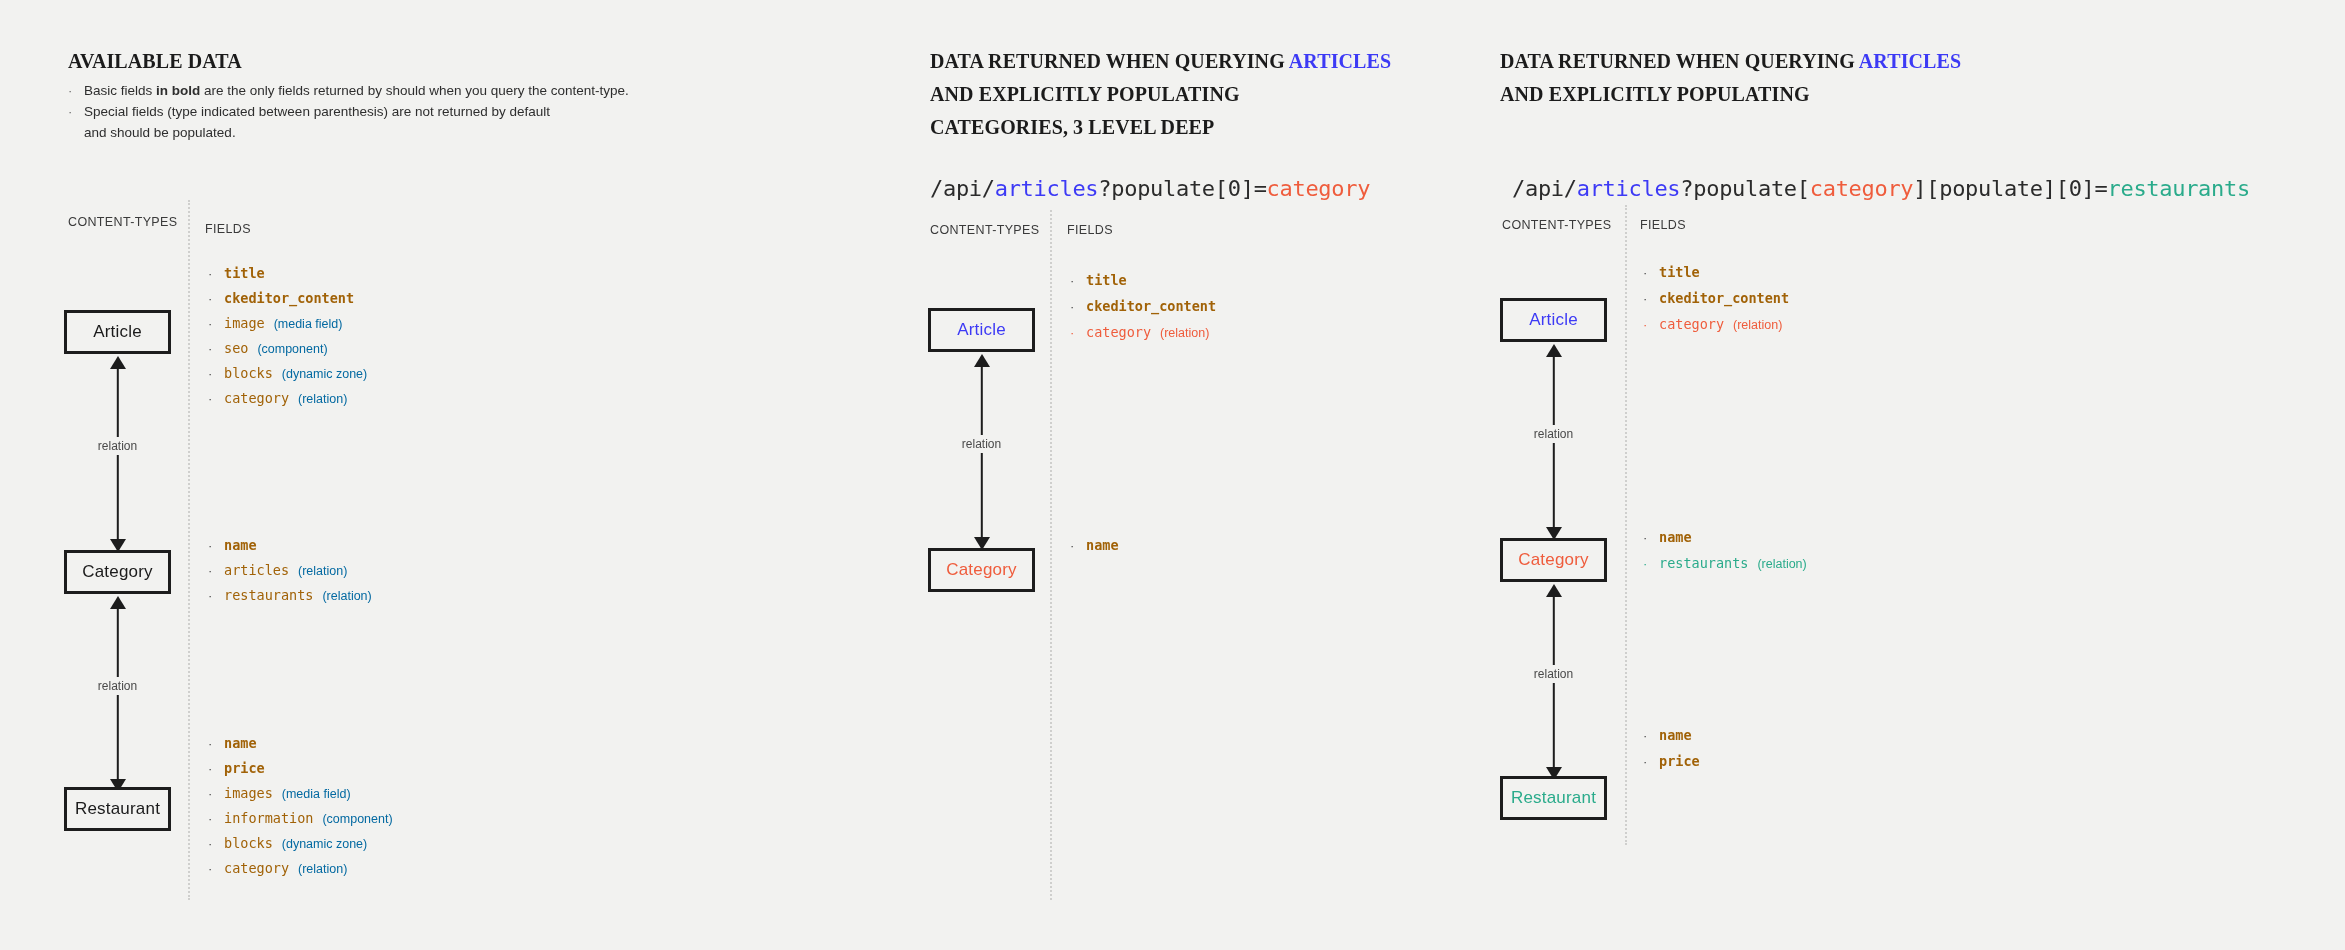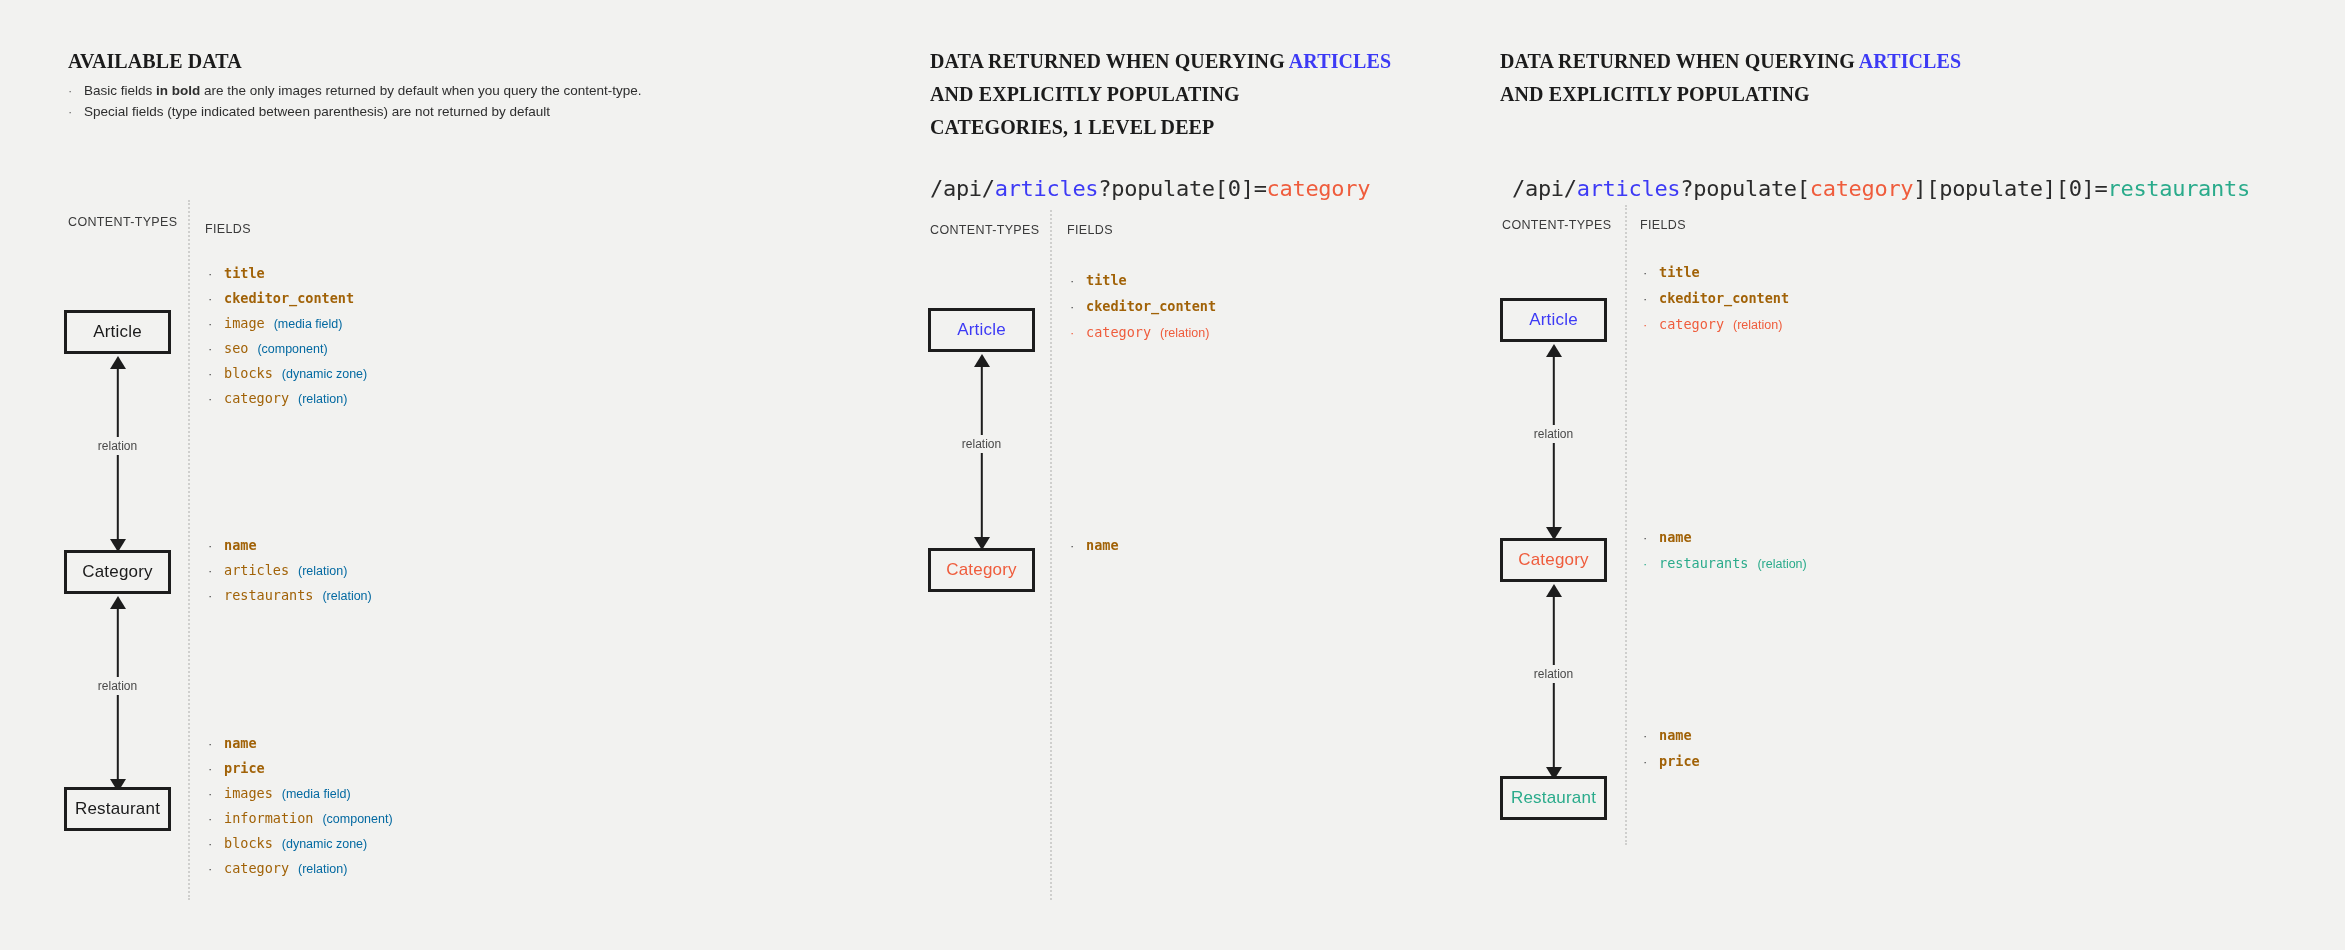--- a/index.html
+++ b/index.html
@@ -172,25 +172,29 @@
 
 <div class="panel" id="panel-1">
 
   <div class="heading heading-main" style="left:68px; top:45px;">
     <span>AVAILABLE DATA</span>
   </div>
 
   <div class="intro">
     <div class="intro-row">
       <span class="intro-dot">·</span>
-      <span class="intro-txt"><span>Basic fields </span><b>in bold</b><span> are the only images returned by default when you query the content-type.</span></span>
+      <span class="intro-txt"><span>Basic fields </span><b>in bold</b><span> are the only fields returned by should when you query the content-type.</span></span>
     </div>
     <div class="intro-row">
       <span class="intro-dot">·</span>
       <span class="intro-txt"><span>Special fields (type indicated between parenthesis) are not returned by default</span></span>
+    </div>
+    <div class="intro-row">
+      <span class="intro-dot"></span>
+      <span class="intro-txt"><span>and should be populated.</span></span>
     </div>
   </div>
 
   <div class="collabel" style="left:68px; top:215px;">CONTENT-TYPES</div>
   <div class="collabel" style="left:205px; top:222px;">FIELDS</div>
 
   <div class="divider" style="left:188px; top:200px; height:700px;"></div>
 
   <div class="entity-box" style="left:64px; top:310px; width:107px; height:44px;">
     <span>Article</span>
@@ -301,21 +305,21 @@
       <span class="field-type">(relation)</span>
     </div>
   </div>
 </div>
 
 <div class="panel" id="panel-2">
 
   <div class="heading heading-main" style="left:75px; top:45px;">
     <div><span>DATA RETURNED WHEN QUERYING </span><span class="hl-blue">ARTICLES</span></div>
     <div>AND EXPLICITLY POPULATING</div>
-    <div>CATEGORIES, 1 LEVEL DEEP</div>
+    <div>CATEGORIES, 3 LEVEL DEEP</div>
   </div>
 
   <div class="api-path" style="left:75px; top:148px;">
     <span>/api/</span><span class="hl-blue">articles</span><span>?populate[0]=</span><span class="hl-red">category</span>
   </div>
 
   <div class="collabel" style="left:75px; top:223px;">CONTENT-TYPES</div>
   <div class="collabel" style="left:212px; top:223px;">FIELDS</div>
 
   <div class="divider" style="left:195px; top:210px; height:690px;"></div>

